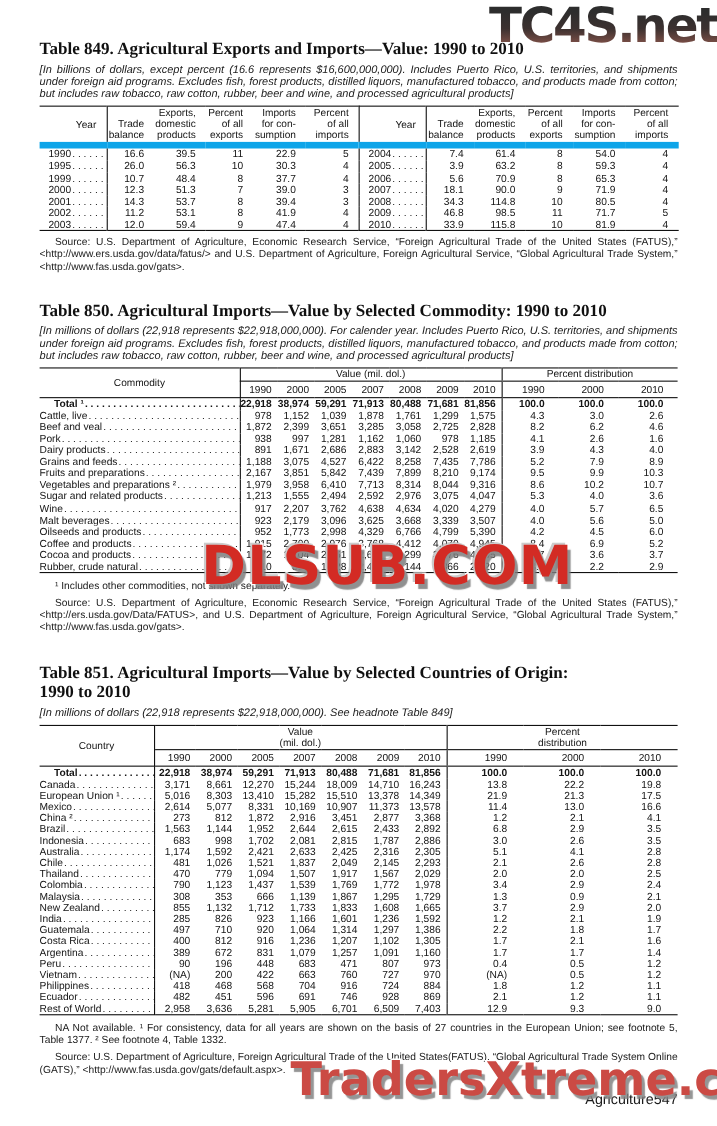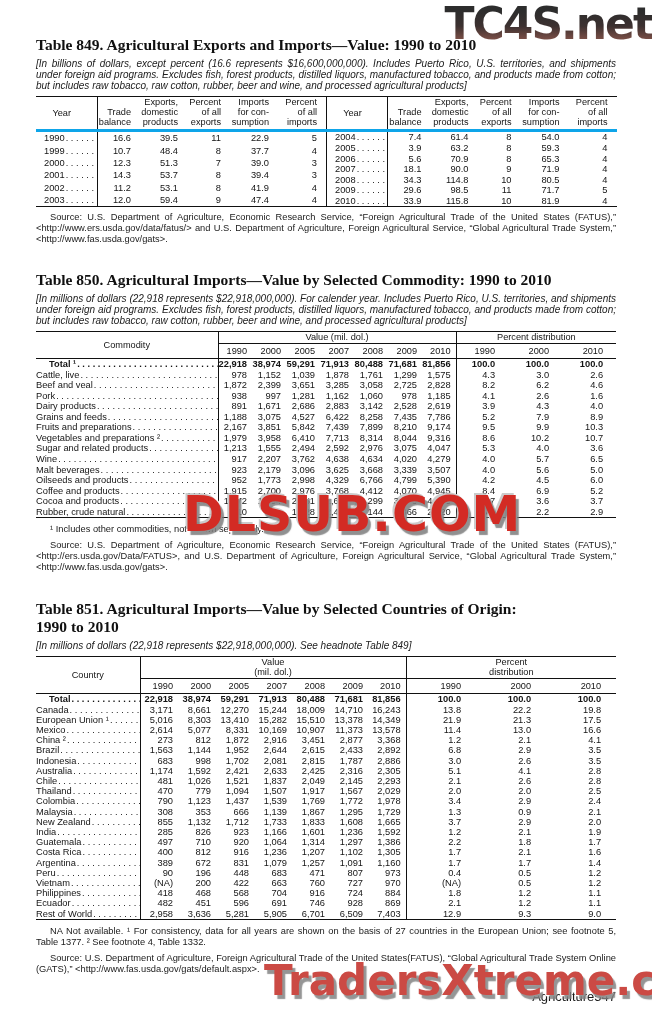--- a/index.html
+++ b/index.html
@@ -35,24 +35,24 @@
   .num{text-align:right;}
   .lw{display:flex; align-items:baseline;}
   .lt{white-space:nowrap;}
   .dots{flex:1 1 auto; overflow:hidden; white-space:nowrap; margin-left:1px;}
   .dots::after{content:" . . . . . . . . . . . . . . . . . . . . . . . . . . . . . . . . . . . . . . . . . . . . . . . . . .";}
   tr.tot{font-weight:700;}
   tr.tot .lt{padding-left:13px;}
   
   .t849wrap{display:flex; margin-top:3px;}
   .t849{width:290px; border-top:1.4px solid #111; border-bottom:1.2px solid #111;}
-  .t849 thead th{border-bottom:3px solid #0ea5e9;margin-top:44px;}
+  .t849 thead th{border-bottom:6px solid #0ea5e9;margin-top:44px;}
   .t849 th:first-child,.t849 td:first-child{border-right:1px solid #111;}
   .t849.rightHalf{border-left:1px solid #111;}
-  .t849 thead th.yr{vertical-align:middle; text-align:center; padding-bottom:0;}
+  .t849 thead th.yr{vertical-align:middle; padding-bottom:0;}
   .t849 thead th{text-align:right; padding-right:9px;}
   .t849 tbody td.num{padding-right:9px;}
   .t849 tbody td.lbl .lt{padding-left:8px;}
   .t849 tbody td.lbl .dots::after{content:". . . . . . . . . .";}
   
   .datatbl{width:580px; border-top:1.5px solid #111; border-bottom:1.2px solid #111; margin-top:3px;}
   .datatbl thead th.stub{vertical-align:middle; text-align:center; border-right:1px solid #111; border-bottom:1px solid #111; padding-bottom:0;}
   .datatbl thead th.grp{text-align:center; border-bottom:1px solid #111; vertical-align:middle; padding-bottom:1px;}
   .datatbl thead th.grp.pd{border-left:1px solid #111;}
   .datatbl thead tr.y th{border-bottom:1px solid #111; text-align:right; padding-right:5px; height:12px;}
@@ -138,20 +138,33 @@
               </td>
               <td class="num">16.6</td>
               <td class="num">39.5</td>
               <td class="num">11</td>
               <td class="num">22.9</td>
               <td class="num">5</td>
             </tr>
             <tr>
               <td class="lbl">
                 <div class="lw">
+                  <span class="lt">1995</span>
+                  <span class="dots"></span>
+                </div>
+              </td>
+              <td class="num">26.0</td>
+              <td class="num">56.3</td>
+              <td class="num">10</td>
+              <td class="num">30.3</td>
+              <td class="num">4</td>
+            </tr>
+            <tr>
+              <td class="lbl">
+                <div class="lw">
                   <span class="lt">1999</span>
                   <span class="dots"></span>
                 </div>
               </td>
               <td class="num">10.7</td>
               <td class="num">48.4</td>
               <td class="num">8</td>
               <td class="num">37.7</td>
               <td class="num">4</td>
             </tr>
@@ -303,21 +316,21 @@
               <td class="num">80.5</td>
               <td class="num">4</td>
             </tr>
             <tr>
               <td class="lbl">
                 <div class="lw">
                   <span class="lt">2009</span>
                   <span class="dots"></span>
                 </div>
               </td>
-              <td class="num">29.6</td>
+              <td class="num">46.8</td>
               <td class="num">98.5</td>
               <td class="num">11</td>
               <td class="num">71.7</td>
               <td class="num">5</td>
             </tr>
             <tr>
               <td class="lbl">
                 <div class="lw">
                   <span class="lt">2010</span>
                   <span class="dots"></span>

